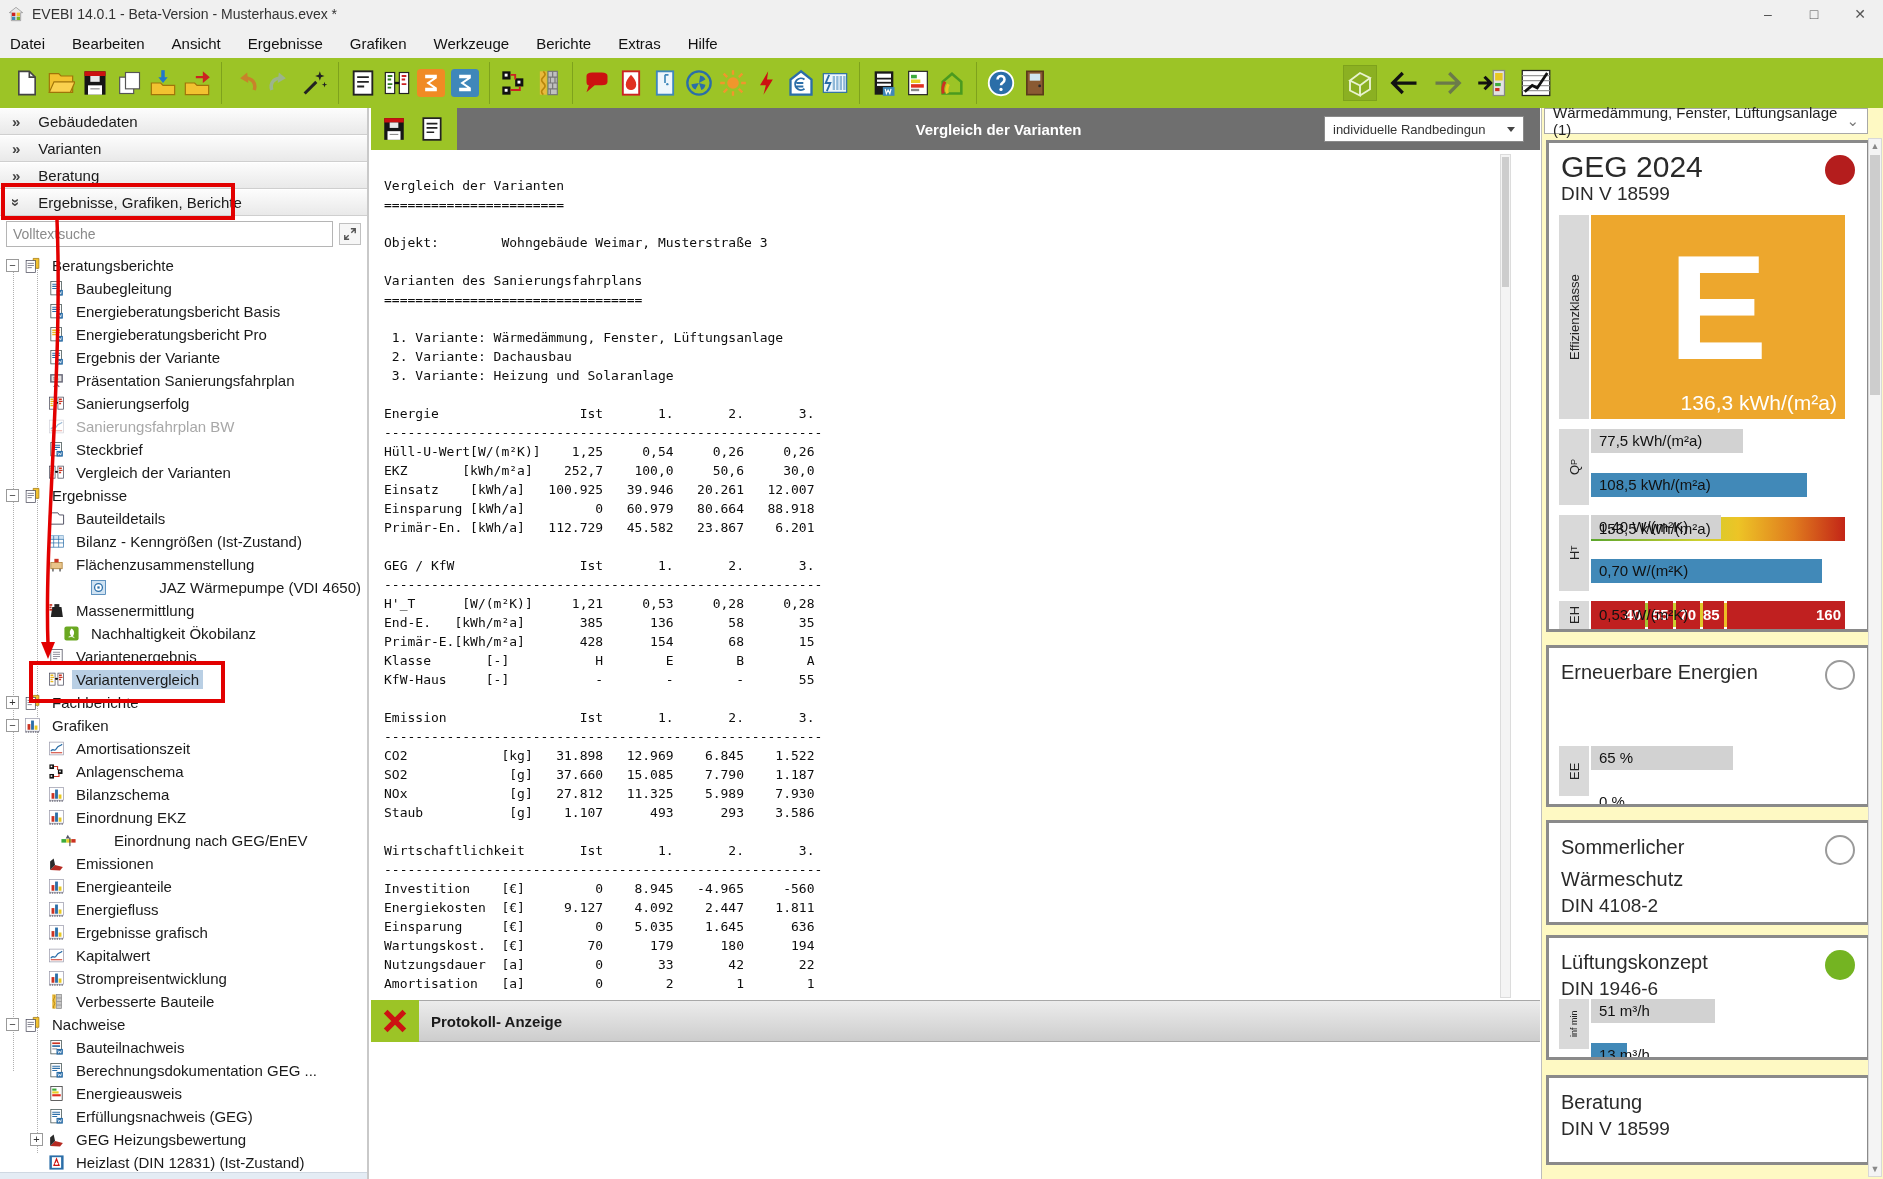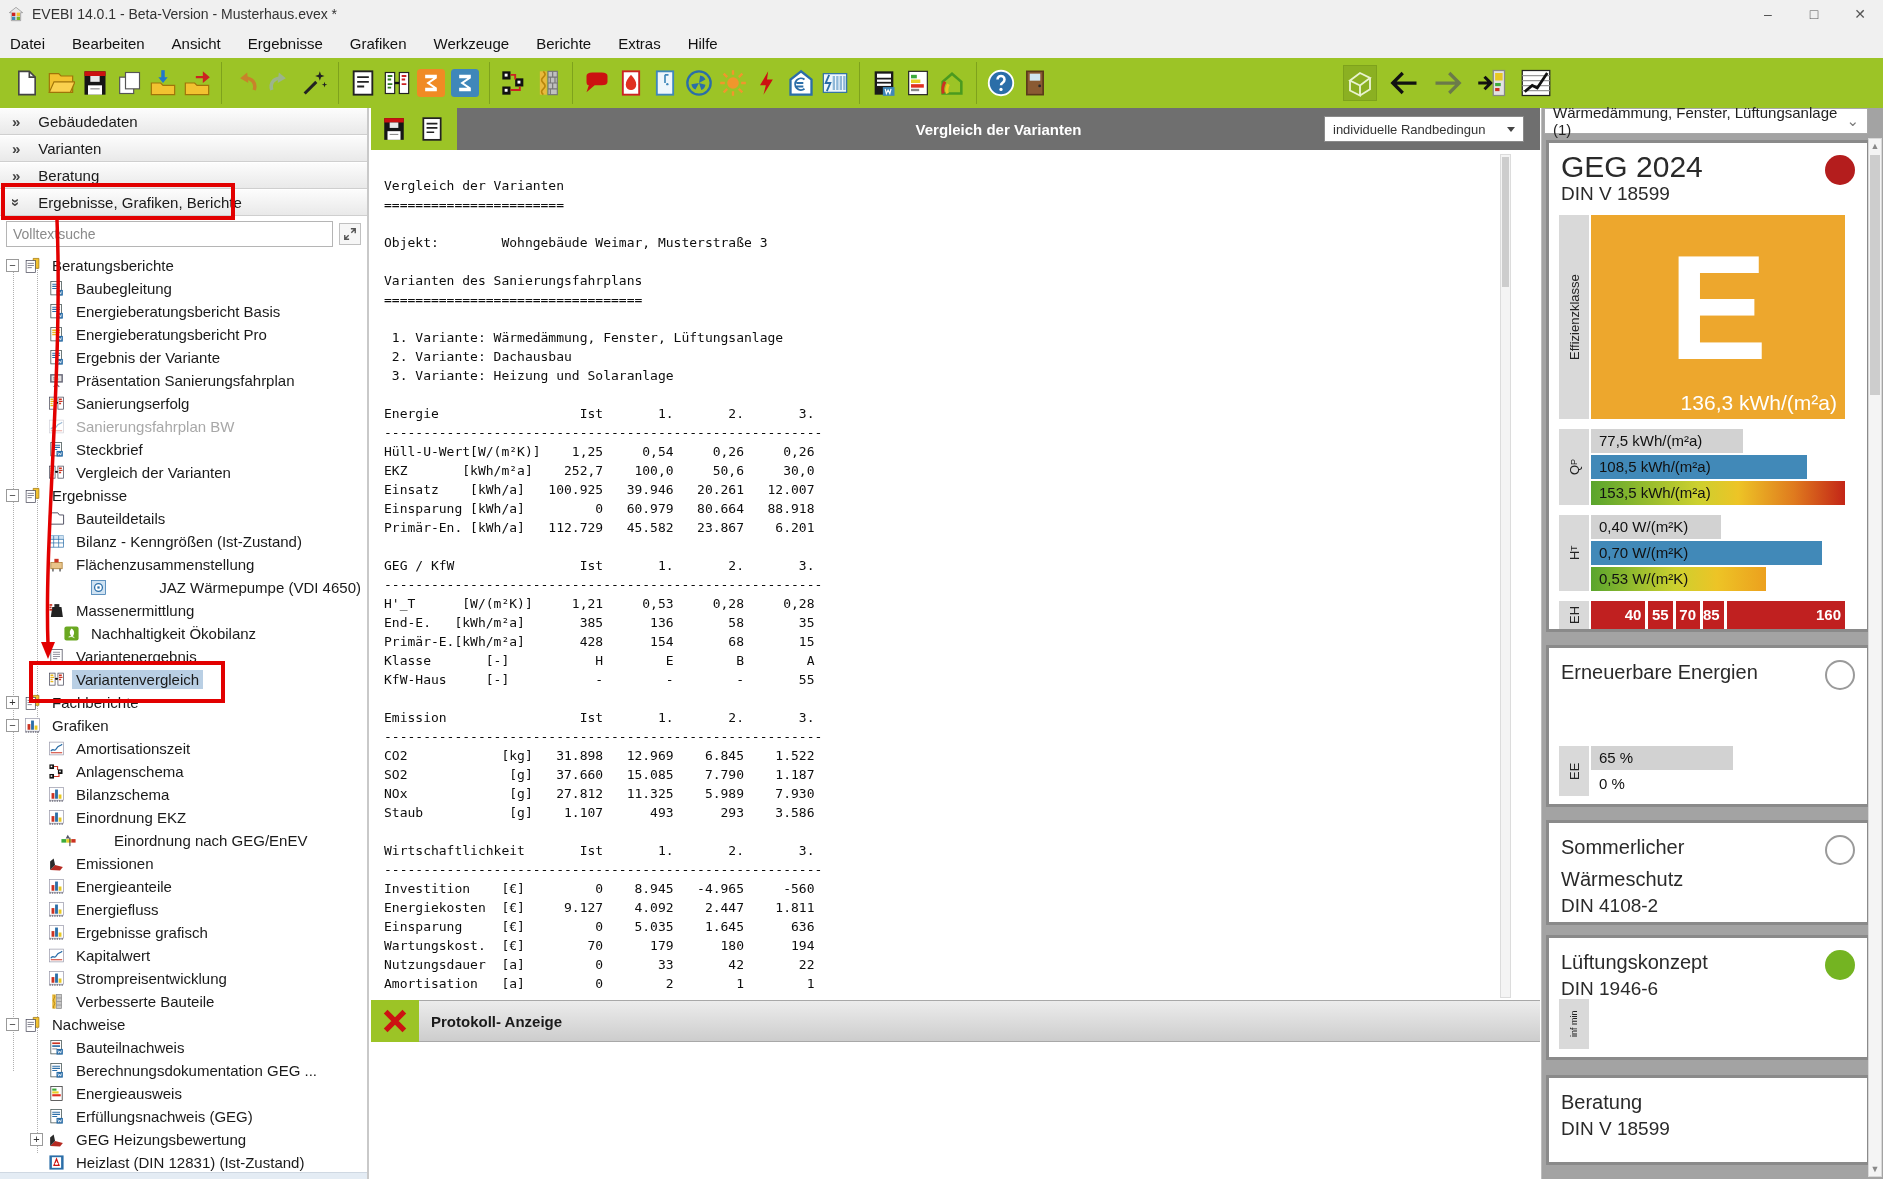--- a/index.html
+++ b/index.html
@@ -56,40 +56,40 @@
   .report-pre { position:absolute; left:13px; top:68px; font-family:"DejaVu Sans Mono", monospace; font-size:13px; line-height:19px; color:#0d0d0d; white-space:pre; }
   .main-vscroll { position:absolute; left:1129px; top:46px; width:11px; height:844px; background:#f4f4f4; border:1px solid #dcdcdc; }
   .main-vscroll .thumb { position:absolute; left:1px; right:1px; top:2px; height:130px; background:#cdcdcd; }
   .protocol { position:absolute; left:0; top:892px; width:100%; height:42px; background:linear-gradient(#ececec,#cdcdcd); border-top:1px solid #a8a8a8; border-bottom:1px solid #a8a8a8; display:flex; align-items:center; }
   .proto-tile { width:48px; height:42px; background:#9cc426; display:flex; align-items:center; justify-content:center; flex:none; }
   .proto-title { font-weight:bold; font-size:15px; margin-left:12px; }
   .proto-hint { margin-left:auto; margin-right:14px; font-size:15px; color:#222; display:flex; align-items:center; gap:6px; }
   .warn-glyph { font-size:15px; color:#222; }
 
   
-  .rightpanel { position:absolute; right:0; top:108px; width:342px; bottom:0; background:#a3a3a3; border-left:1px solid #bdbdbd; }
+  .rightpanel { position:absolute; right:0; top:108px; width:342px; bottom:0; background:#fef9c3; border-left:1px solid #bdbdbd; }
   .rp-header { position:absolute; left:2px; top:0; width:324px; height:26px; background:#fff; border:1px solid #a8a8a8; display:flex; align-items:center; justify-content:space-between; padding:0 8px; font-size:15px; color:#222; }
   .rp-scroll { position:absolute; right:1px; top:30px; width:14px; bottom:2px; background:#f4f4f4; border:1px solid #d8d8d8; }
   .rp-scroll .arr { position:absolute; left:0; width:12px; height:14px; color:#888; font-size:9px; text-align:center; line-height:14px; }
   .rp-scroll .thumb { position:absolute; left:1px; width:10px; top:16px; height:240px; background:#cdcdcd; }
   .card { position:absolute; left:4px; width:324px; background:#fff; border:3px solid #8a8a8a; overflow:hidden; }
   .card-title { position:absolute; left:12px; top:8px; font-size:20px; color:#2a2a2a; line-height:32px; max-width:240px; }
   .card-sub { position:absolute; left:12px; font-size:19px; color:#2a2a2a; }
   .status-dot { position:absolute; right:12px; top:12px; width:30px; height:30px; border-radius:50%; }
   .status-red { background:#b41d1d; }
   .status-green { background:#74b422; }
   .status-open { background:#fff; border:2px solid #9a9a9a; }
   .vstrip { background:#d9d9d9; color:#222; display:flex; align-items:center; justify-content:center; writing-mode:vertical-rl; transform:rotate(180deg); font-size:13px; flex:none; }
   .effbox { position:absolute; left:10px; display:flex; gap:2px; }
   .eff-orange { position:relative; width:254px; }
   .eff-letter { position:absolute; left:0; right:0; top:-18px; bottom:0; display:flex; align-items:center; justify-content:center; color:#fff; font-size:148px; font-weight:bold; }
   .eff-value { position:absolute; right:8px; bottom:4px; color:#fff; font-size:21px; }
   .eff-value b { font-weight:normal; }
   .bargroup { position:absolute; left:10px; display:flex; gap:2px; }
-  .bars-col { display:flex; flex-direction:column; gap:2px; width:254px; }
+  .bars-col { display:flex; flex-direction:column; gap:20px; width:254px; }
   .hbar { position:relative; height:24px; }
   .hbar .fill { position:absolute; left:0; top:0; bottom:0; }
   .hbar .txt { position:relative; z-index:1; font-size:15px; color:#111; line-height:24px; padding-left:8px; white-space:nowrap; }
   .fill-grey { background:#d2d2d2; }
   .fill-blue { background:#4189b8; }
   .fill-gradient-red { background:linear-gradient(90deg,#5aa52d,#ccd02f 42%,#edc426 58%,#df7a1e 80%,#c32517); }
   .fill-gradient-orange { background:linear-gradient(90deg,#5aa52d,#ccd02f 48%,#edc426 72%,#eca01e); }
   .fill-none { background:transparent; }
   .ehscale { position:absolute; left:10px; display:flex; gap:2px; }
   .eh-segs { display:flex; gap:3px; width:254px; }
@@ -1127,20 +1127,30 @@
         <div class="card-title">Sommerlicher Wärmeschutz</div>
         <div class="card-sub" style="top: 72px;">DIN 4108-2</div>
         <div class="status-dot status-open"></div>
       </div>
       <div class="card" style="top: 827px; height: 125px;">
         <div class="card-title">Lüftungskonzept</div>
         <div class="card-sub" style="top: 40px;">DIN 1946-6</div>
         <div class="status-dot status-green"></div>
         <div class="bargroup" style="top: 61px;">
           <div class="vstrip" style="width: 30px; font-size: 9px; height: 50px;">inf min</div>
+          <div class="bars-col" style="width: 258px;">
+            <div class="hbar">
+              <div class="fill fill-grey" style="width: 48%;"></div>
+              <div class="txt">51 m³/h</div>
+            </div>
+            <div class="hbar">
+              <div class="fill fill-blue" style="width: 14%;"></div>
+              <div class="txt">13 m³/h</div>
+            </div>
+          </div>
         </div>
       </div>
       <div class="card" style="top: 967px; height: 90px;">
         <div class="card-title">Beratung</div>
         <div class="card-sub" style="top: 40px;">DIN V 18599</div>
       </div>
     </div>
   <div class="rp-scroll">
     <div class="arr" style="top:0;">▲</div>
     <div class="thumb"></div>

